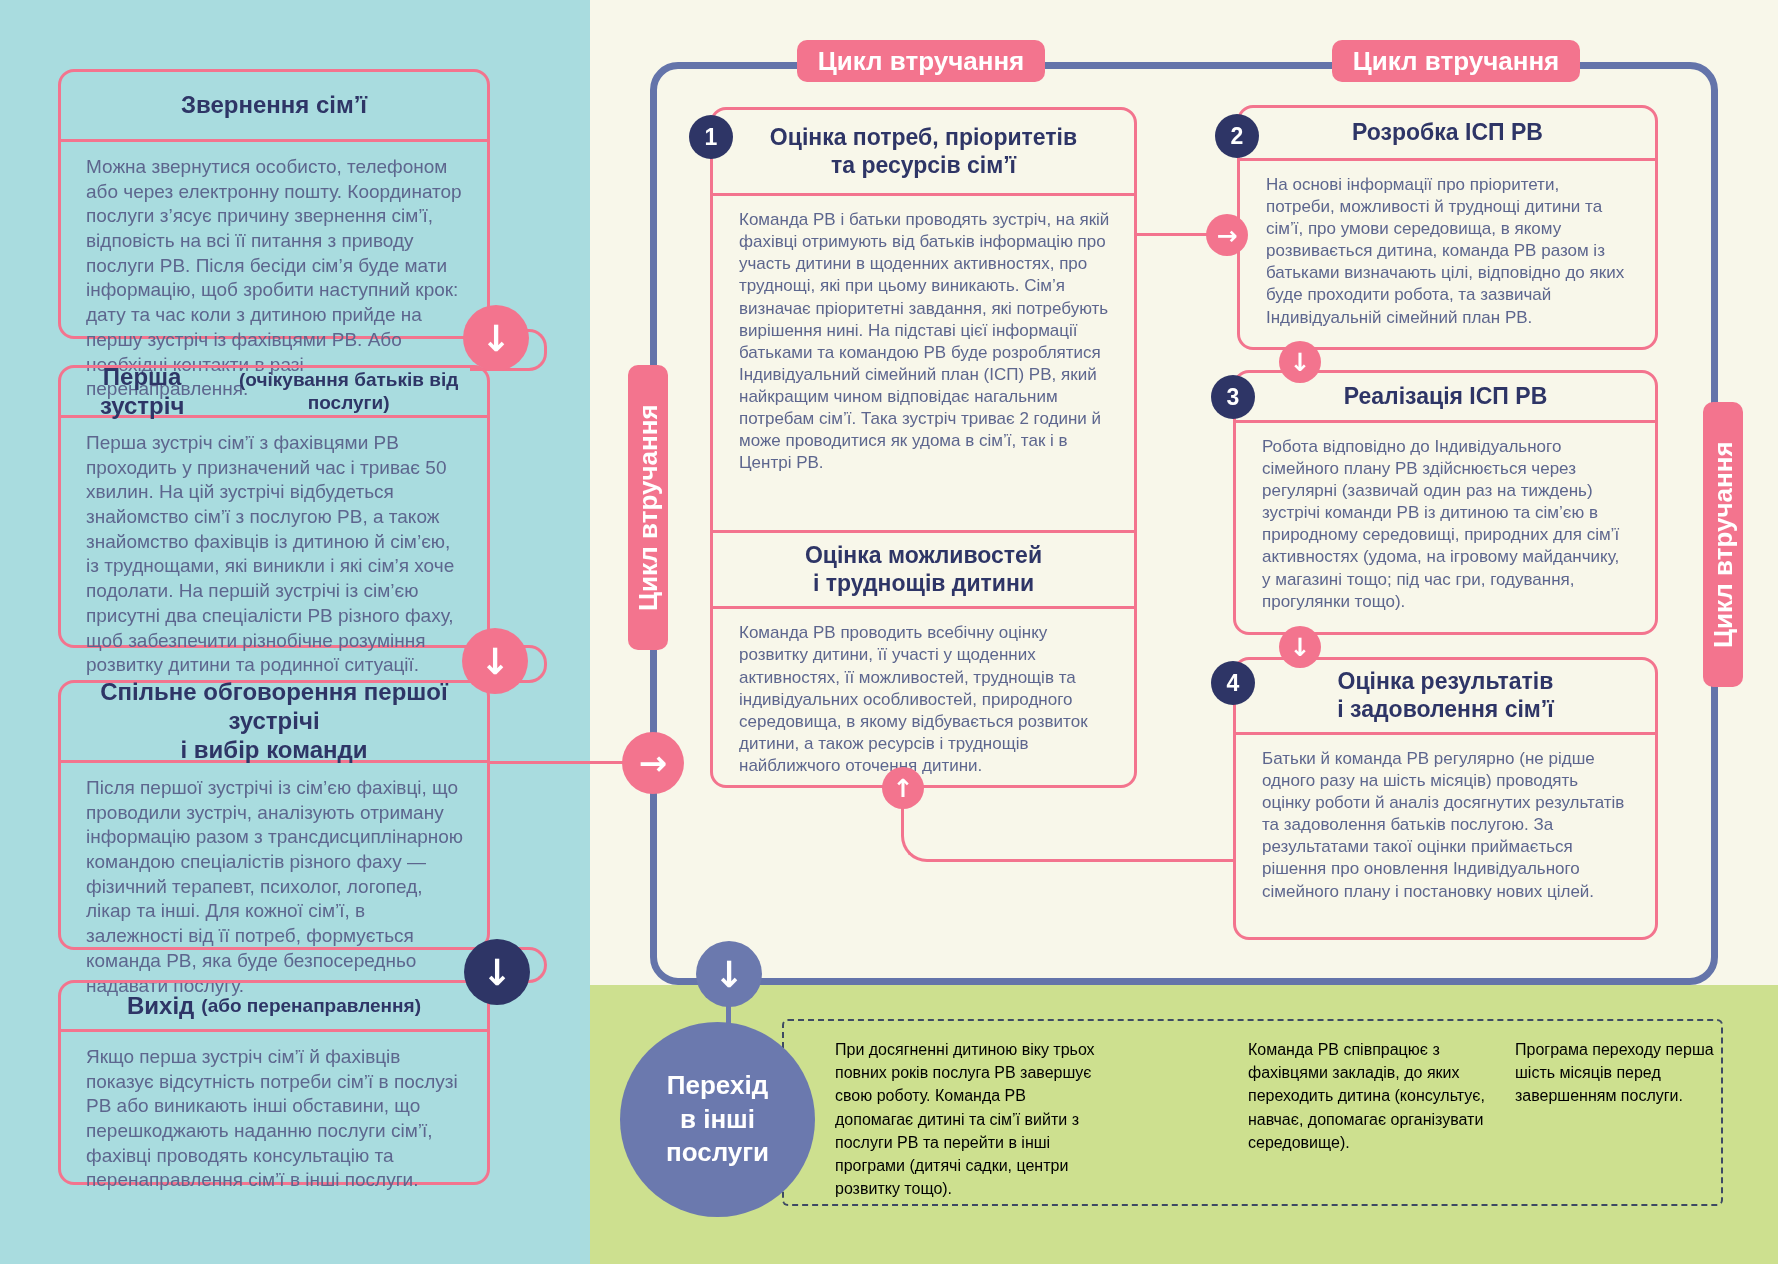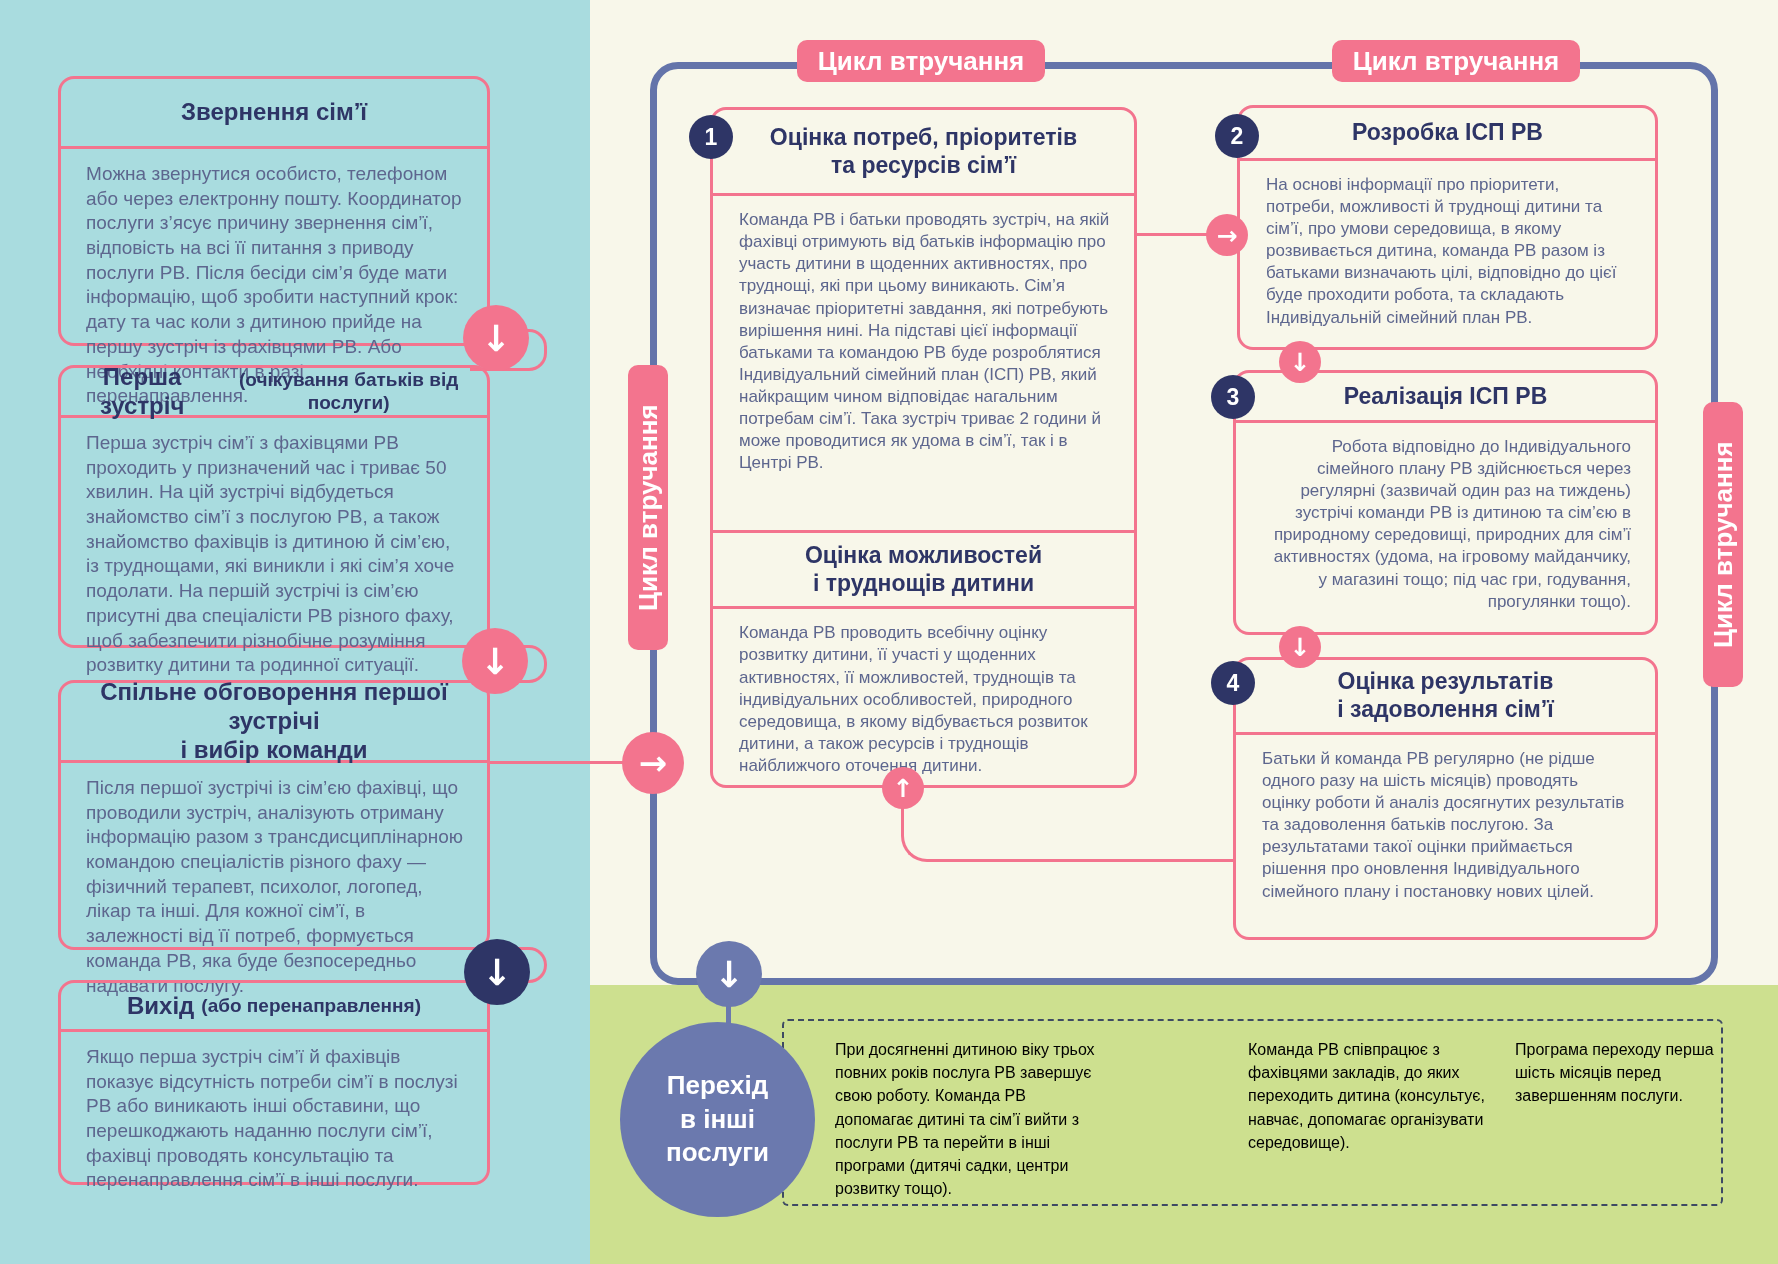--- a/index.html
+++ b/index.html
@@ -112,21 +112,21 @@
     <span>Цикл втручання</span>
   </div>
 
   <div class="vlabel" style="left:628px;top:365px;width:40px;height:285px;">
     <span>Цикл втручання</span>
   </div>
   <div class="vlabel" style="left:1703px;top:402px;width:40px;height:285px;">
     <span>Цикл втручання</span>
   </div>
 
-  <div class="pbox" style="left:58px;top:76px;width:432px;height:270px;">
+  <div class="pbox" style="left:58px;top:69px;width:432px;height:270px;">
     <div class="pb-title" style="height:70px;">
       <span class="pre">Звернення сім’ї</span>
     </div>
     <div class="pb-body">Можна звернутися особисто, телефоном або через електронну пошту. Координатор послуги з’ясує причину звернення сім’ї, відповість на всі її питання з приводу послуги РВ. Після бесіди сім’я буде мати інформацію, щоб зробити наступний крок: дату та час коли з дитиною прийде на першу зустріч із фахівцями РВ. Або необхідні контакти в разі перенаправлення.</div>
   </div>
 
   <div class="pbox" style="left:58px;top:365px;width:432px;height:283px;">
     <div class="pb-title" style="height:50px;">
       <span>Перша зустріч</span>
       <span class="t-note">(очікування батьків від послуги)</span>
@@ -187,35 +187,35 @@
 
   <div class="pline" style="left:1135px;top:233px;width:92px;height:3px;"></div>
   <div class="circle pink arrow-small" style="left:1206px;top:214px;width:42px;height:42px;">
       <span>→</span>
     </div>
 
   <div class="pbox" style="left:1237px;top:105px;width:421px;height:245px;">
     <div class="sec-t" style="height:53px;">
       <span class="pre">Розробка ІСП РВ</span>
     </div>
-    <div class="sec-b" style="flex:1;">На основі інформації про пріоритети, потреби, можливості й труднощі дитини та сім’ї, про умови середовища, в якому розвивається дитина, команда РВ разом із батьками визначають цілі, відповідно до цієї буде проходити робота, та складають Індивідуальній сімейний план РВ.</div>
+    <div class="sec-b" style="flex:1;">На основі інформації про пріоритети, потреби, можливості й труднощі дитини та сім’ї, про умови середовища, в якому розвивається дитина, команда РВ разом із батьками визначають цілі, відповідно до яких буде проходити робота, та зазвичай Індивідуальній сімейний план РВ.</div>
   </div>
   <div class="circle navy numc" style="left:1215px;top:114px;">
       <span>2</span>
     </div>
 
   <div class="circle pink arrow-small" style="left:1279px;top:341px;width:42px;height:42px;">
       <span>↓</span>
     </div>
 
   <div class="pbox" style="left:1233px;top:370px;width:425px;height:265px;">
     <div class="sec-t" style="height:50px;">
       <span class="pre">Реалізація ІСП РВ</span>
     </div>
-    <div class="sec-b" style="flex:1;text-align:right;">Робота відповідно до Індивідуального сімейного плану РВ здійснюється через регулярні (зазвичай один раз на тиждень) зустрічі команди РВ із дитиною та сім’єю в природному середовищі, природних для сім’ї активностях (удома, на ігровому майданчику, у магазині тощо; під час гри, годування, прогулянки тощо).</div>
+    <div class="sec-b" style="flex:1;">Робота відповідно до Індивідуального сімейного плану РВ здійснюється через регулярні (зазвичай один раз на тиждень) зустрічі команди РВ із дитиною та сім’єю в природному середовищі, природних для сім’ї активностях (удома, на ігровому майданчику, у магазині тощо; під час гри, годування, прогулянки тощо).</div>
   </div>
   <div class="circle navy numc" style="left:1211px;top:375px;">
       <span>3</span>
     </div>
 
   <div class="circle pink arrow-small" style="left:1279px;top:626px;width:42px;height:42px;">
       <span>↓</span>
     </div>
 
   <div class="pbox" style="left:1233px;top:657px;width:425px;height:283px;">

